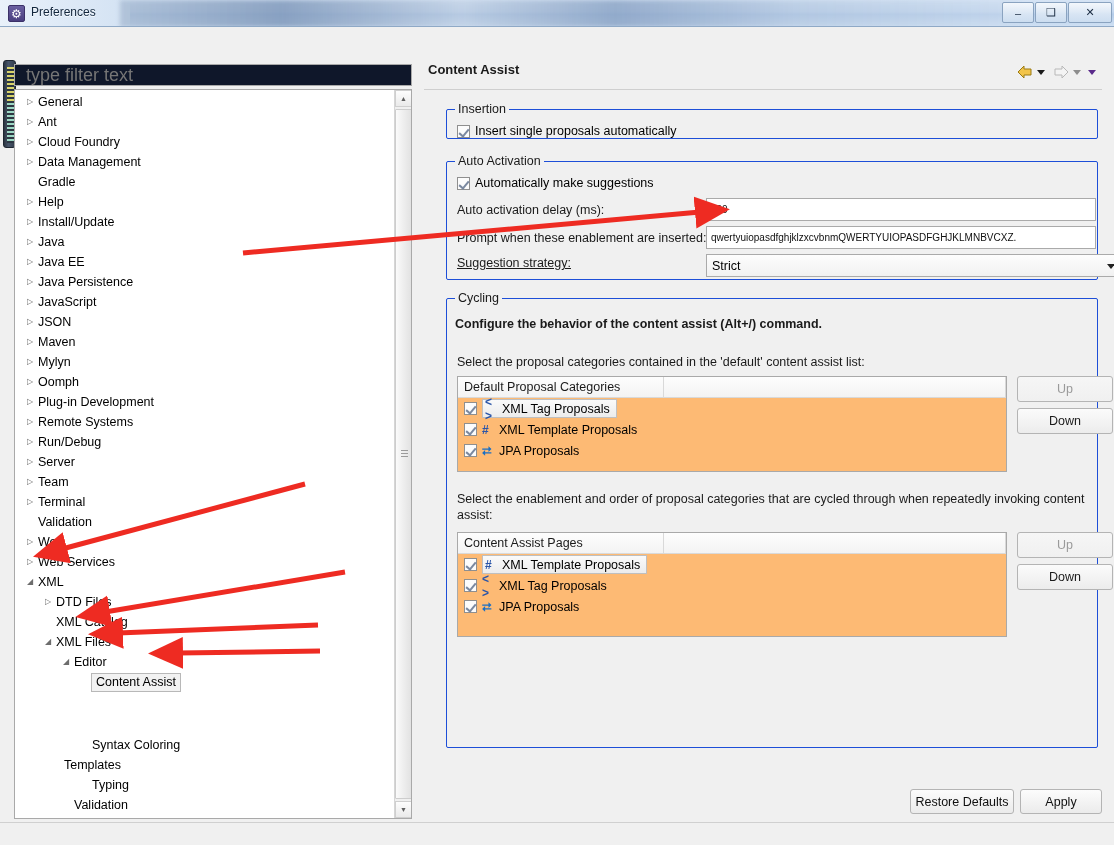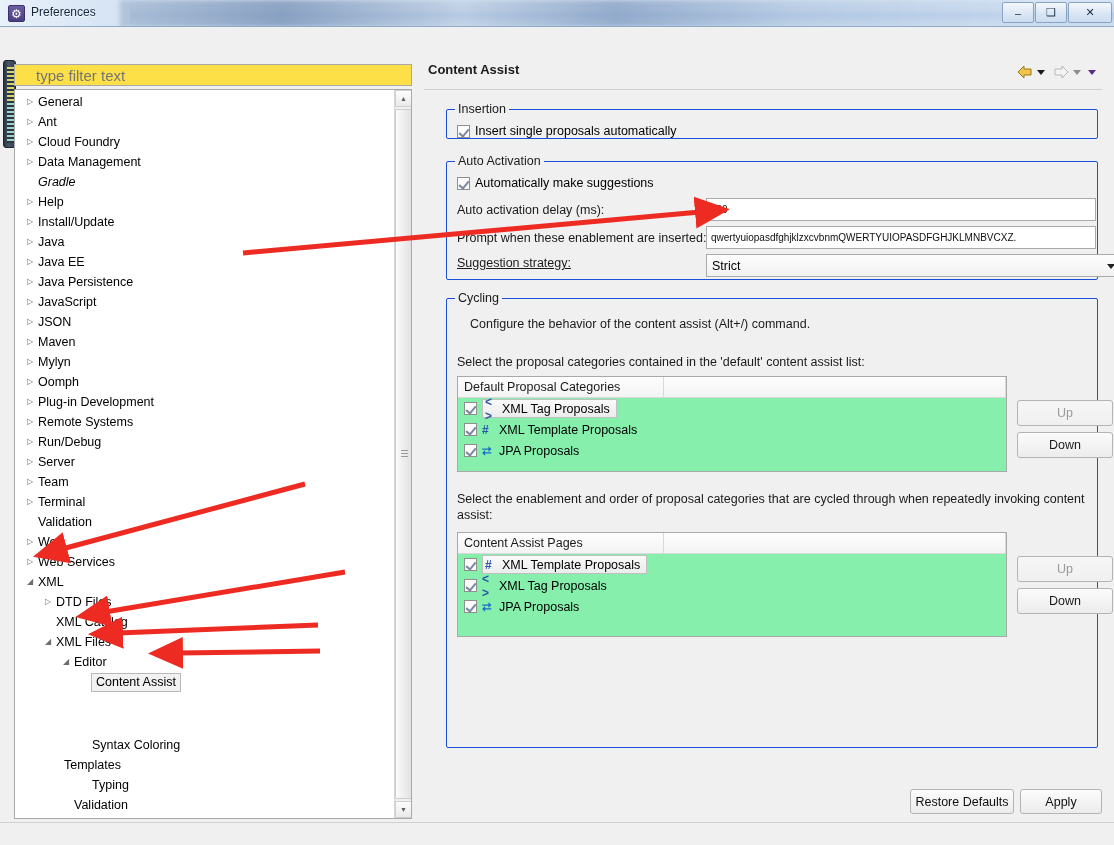--- a/index.html
+++ b/index.html
@@ -73,22 +73,22 @@
   }
   #gripper .bars.yellow {
     background: repeating-linear-gradient(to bottom,
       #d8d36a 0px, #d8d36a 2px, #2d3742 2px, #2d3742 4px);
     top: 6px; height: 34px;
   }
 
   
   #filter {
     position: absolute; left: 14px; top: 37px; width: 398px; height: 22px;
-    border: 1px solid #a9a9a9; background: #fde047;
-    padding: 2px 21px; font-size: 15px; color: #7a7a7a;
+    border: 1px solid #a9a9a9; background: #0f172a;
+    padding: 2px 11px; font-size: 18px; color: #7a7a7a;
     outline: none; font-family: "Liberation Sans", sans-serif;
   }
 
   
   #treepanel {
     position: absolute; left: 14px; top: 62px; width: 398px; height: 730px;
     background: #fff; border: 1px solid #a9a9a9;
     overflow: hidden;
   }
   #treelist { position: absolute; left: 0; top: 0; width: 378px; padding-top: 2px; }
@@ -196,41 +196,41 @@
   }
   .combo .arrowbox {
     position: absolute; right: 4px; top: 50%; margin-top: -2px;
     width: 0; height: 0; border-left: 4px solid transparent;
     border-right: 4px solid transparent; border-top: 5px solid #222;
   }
 
   .desctext { position: absolute; font-size: 12.5px; color: #1a1a1a; line-height: 16px; }
 
   .listbox {
-    position: absolute; border: 1px solid #a9a9a9; background: #86efac; overflow: hidden;
+    position: absolute; border: 1px solid #a9a9a9; background: #fdba74; overflow: hidden;
   }
   .listhead {
     display: flex; height: 21px; border-bottom: 1px solid #d9d9d9;
     background: linear-gradient(to bottom, #fdfdfd, #f3f3f3);
   }
   .listhead .hcell {
     font-size: 12.5px; line-height: 20px; padding-left: 6px;
     border-right: 1px solid #d9d9d9; color: #1a1a1a;
   }
   .listrow {
     display: flex; align-items: center; height: 21px; padding-left: 6px; font-size: 12.5px;
   }
   .listrow .rowinner { display: flex; align-items: center; }
   .listrow.sel .rowinner {
     background: linear-gradient(to bottom, #fafafa, #ececec);
     border: 1px solid #bfbfbf; padding: 0 6px 0 2px; height: 19px;
   }
   .licon { width: 17px; flex: 0 0 17px; font-weight: bold; font-size: 12px; color: #2a55a8; }
   .licon.jpa { color: #1a6fc4; }
-  .sidebtns { position: absolute; margin-top: 24px; }
+  .sidebtns { position: absolute; }
   .sbtn {
     width: 96px; height: 26px; border: 1px solid #b4b4b4; border-radius: 3px;
     background: linear-gradient(to bottom, #fbfbfb, #ececec);
     font-size: 12.5px; display: flex; align-items: center; justify-content: center;
     color: #1a1a1a;
   }
   .sbtn.disabled { color: #9a9a9a; background: linear-gradient(to bottom, #f6f6f6, #f0f0f0); }
   .btn {
     position: absolute; border: 1px solid #b4b4b4; border-radius: 3px;
     background: linear-gradient(to bottom, #fcfcfc, #ebebeb);
@@ -287,21 +287,21 @@
           <span class="tlabel">Ant</span>
         </div>
         <div class="tnode" style="padding-left: 8px;">
           <span class="twist">▷</span>
           <span class="tlabel">Cloud Foundry</span>
         </div>
         <div class="tnode" style="padding-left: 8px;">
           <span class="twist">▷</span>
           <span class="tlabel">Data Management</span>
         </div>
-        <div class="tnode" style="padding-left: 8px; font-style: italic;">
+        <div class="tnode" style="padding-left: 8px;">
           <span class="twist"></span>
           <span class="tlabel">Gradle</span>
         </div>
         <div class="tnode" style="padding-left: 8px;">
           <span class="twist">▷</span>
           <span class="tlabel">Help</span>
         </div>
         <div class="tnode" style="padding-left: 8px;">
           <span class="twist">▷</span>
           <span class="tlabel">Install/Update</span>
@@ -483,21 +483,21 @@
         <span class="formlabel" style="left:10px; top:88px;text-decoration:underline;">Suggestion strategy:</span>
         <div class="combo" style="left:259px; top:86px; width:414px;">
           <span>Strict</span>
           <span class="arrowbox"></span>
         </div>
       </fieldset>
 
       <fieldset class="grp" id="grp-cycling">
         <legend>Cycling</legend>
 
-        <span class="desctext" style="left:23px; top:11px; width:620px;">Configure the behavior of the content assist (Alt+/) command.</span>
+        <span class="desctext" style="left:8px; top:11px; width:620px;font-weight:bold;">Configure the behavior of the content assist (Alt+/) command.</span>
 
         <span class="desctext" style="left:10px; top:49px; width:620px;">Select the proposal categories contained in the 'default' content assist list:</span>
 
         <div class="listbox" style="left:10px; top:71px; width:550px; height:96px;">
           <div class="listhead">
             <div class="hcell" style="width:206px">Default Proposal Categories</div>
             <div class="hcell" style="flex:1"></div>
           </div>
           <div id="default-rows">
               <div class="listrow sel">

